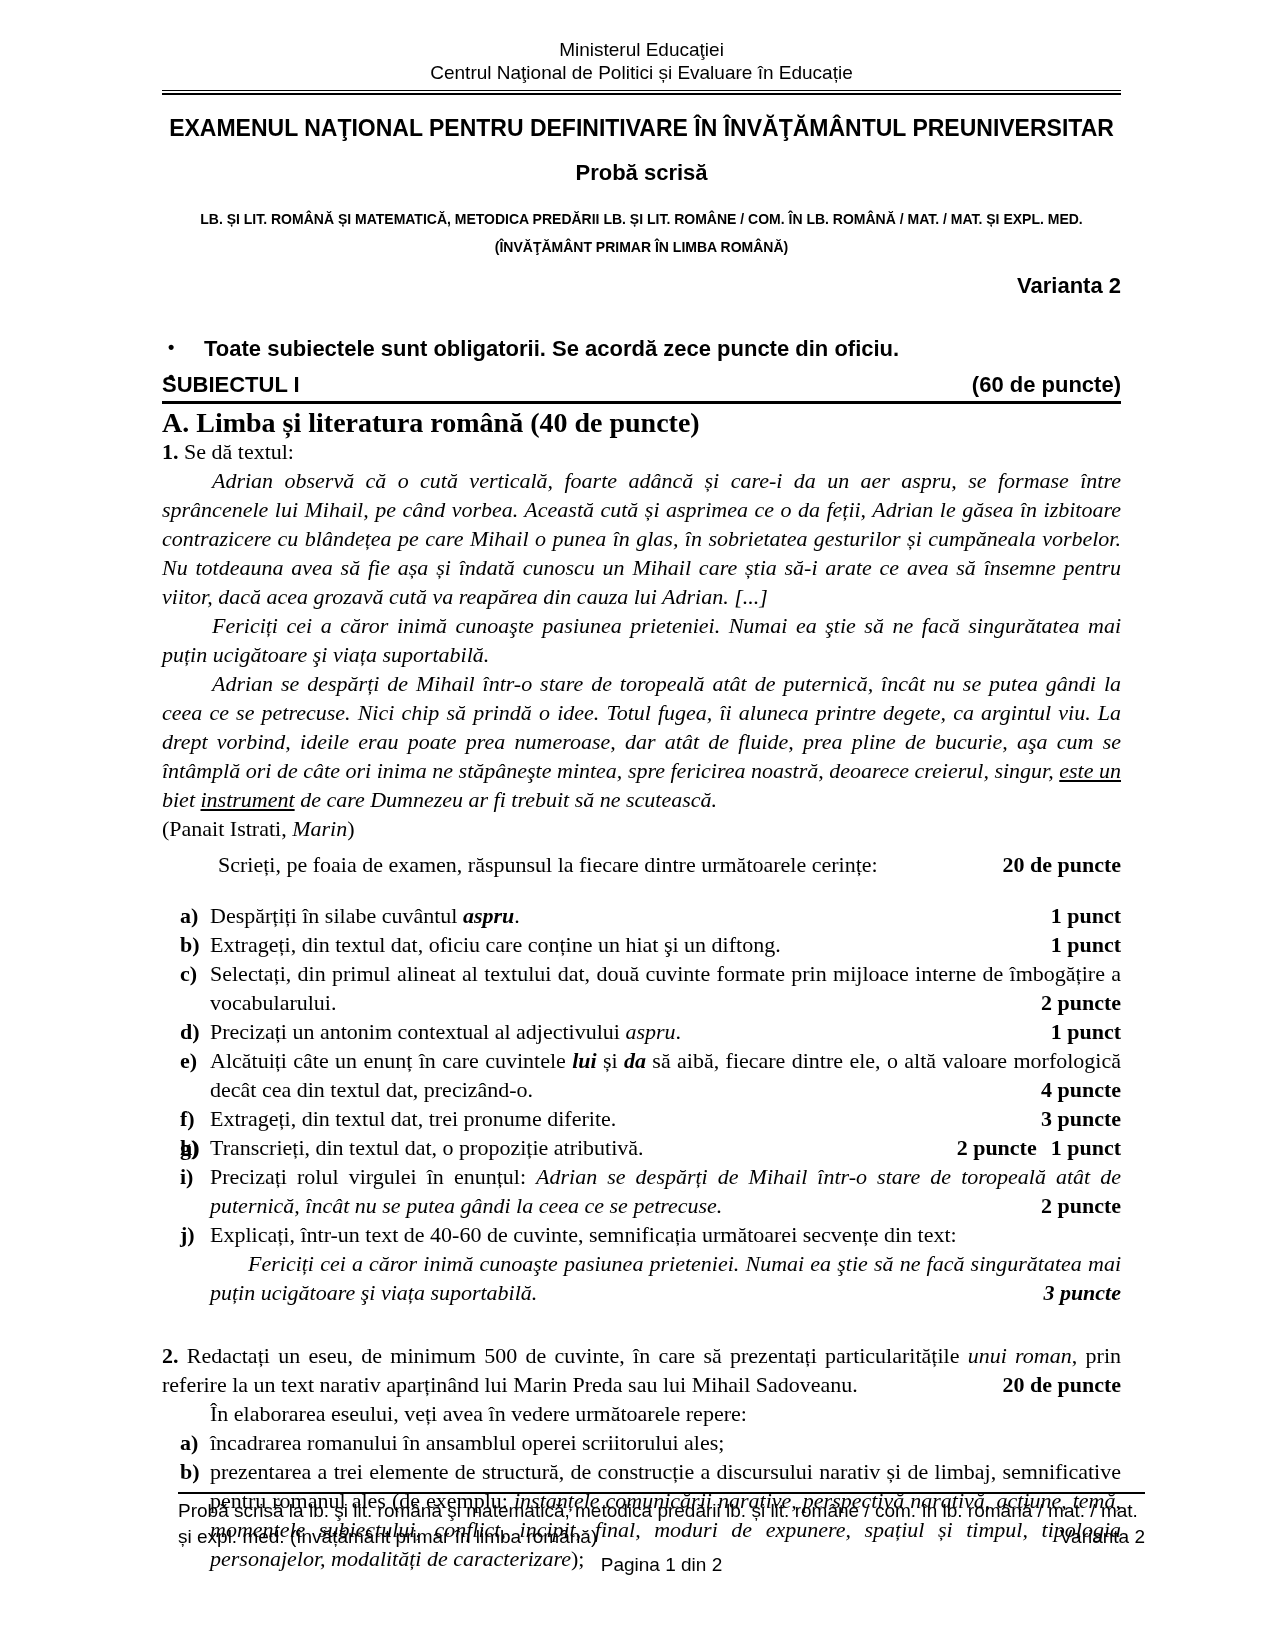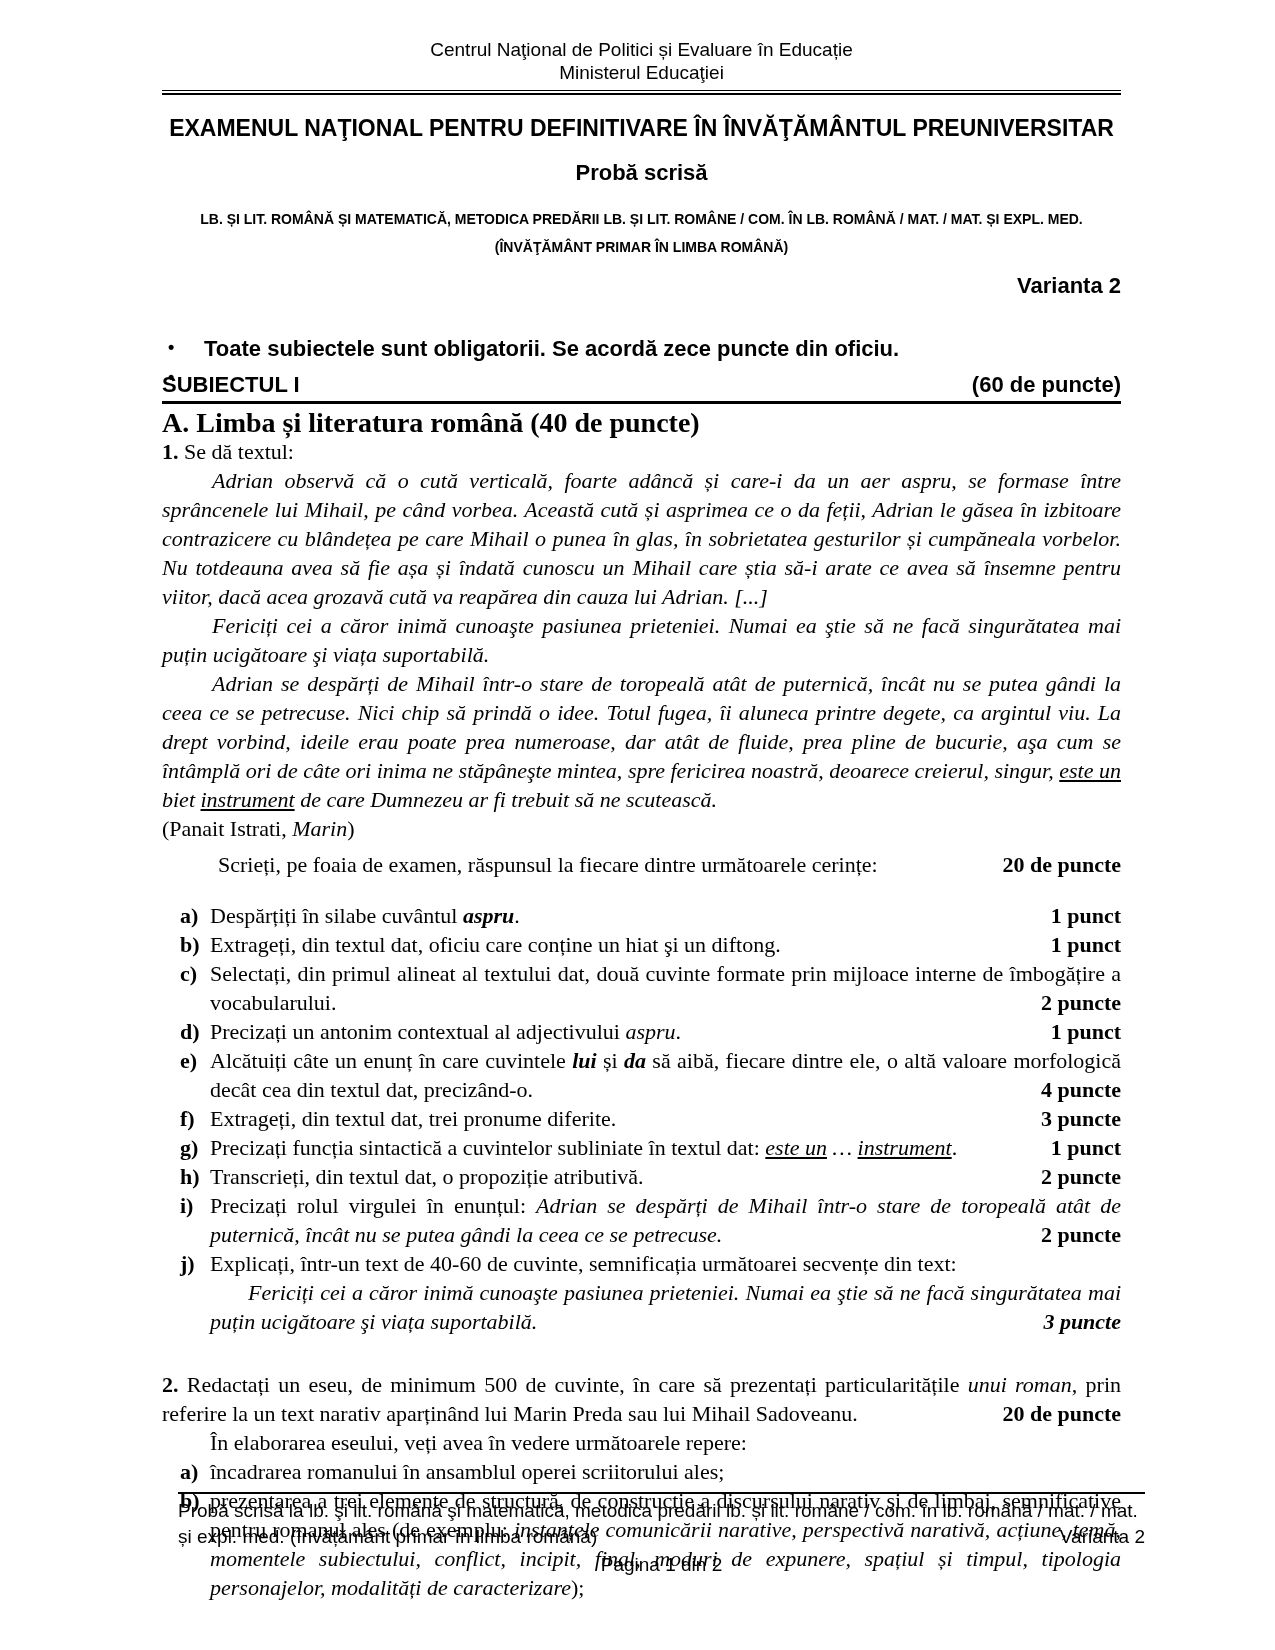--- a/index.html
+++ b/index.html
@@ -55,22 +55,22 @@
   .f-variant{float:right;}
   .f-page{text-align:center;margin-top:2px;}
 </style>
 </head>
 <body>
 
 <div class="page">
   <div class="inner">
 
     <div class="hdr">
+      <div>Ministerul Educaţiei</div>
       <div>Centrul Naţional de Politici și Evaluare în Educație</div>
-      <div>Ministerul Educaţiei</div>
     </div>
     <div class="hdr-rule"></div>
 
     <div class="title">EXAMENUL NAŢIONAL PENTRU DEFINITIVARE ÎN ÎNVĂŢĂMÂNTUL PREUNIVERSITAR</div>
     <div class="proba">Probă scrisă</div>
     <div class="subject">LB. ȘI LIT. ROMÂNĂ ȘI MATEMATICĂ, METODICA PREDĂRII LB. ȘI LIT. ROMÂNE / COM. ÎN LB. ROMÂNĂ / MAT. / MAT. ȘI EXPL. MED. (ÎNVĂŢĂMÂNT PRIMAR ÎN LIMBA ROMÂNĂ)</div>
     <div class="variant">Varianta 2</div>
 
     <div class="notes">
       <div class="note">
@@ -96,21 +96,21 @@
     <p class="par attribution"><span>(Panait Istrati,</span><span class="st-i"> Marin</span><span>)</span></p>
 
     <p class="instr"><span>Scrieți, pe foaia de examen, răspunsul la fiecare dintre următoarele cerințe:</span><span class="points">20 de puncte</span></p>
 
     <p class="item"><span class="letter">a)</span><span><span>Despărțiți în silabe cuvântul </span><span class="st-bi">aspru</span><span>.</span></span><span class="points">1 punct</span></p>
     <p class="item"><span class="letter">b)</span><span><span>Extrageți, din textul dat, oficiu care conține un hiat şi un diftong.</span></span><span class="points">1 punct</span></p>
     <p class="item"><span class="letter">c)</span><span><span>Selectați, din primul alineat al textului dat, două cuvinte formate prin mijloace interne de îmbogățire a vocabularului.</span></span><span class="points">2 puncte</span></p>
     <p class="item"><span class="letter">d)</span><span><span>Precizați un antonim contextual al adjectivului </span><span class="st-i">aspru</span><span>.</span></span><span class="points">1 punct</span></p>
     <p class="item"><span class="letter">e)</span><span><span>Alcătuiți câte un enunț în care cuvintele </span><span class="st-bi">lui</span><span> și </span><span class="st-bi">da</span><span> să aibă, fiecare dintre ele, o altă valoare morfologică decât cea din textul dat, precizând-o.</span></span><span class="points">4 puncte</span></p>
     <p class="item"><span class="letter">f)</span><span><span>Extrageți, din textul dat, trei pronume diferite.</span></span><span class="points">3 puncte</span></p>
-    <p class="item"><span class="letter">g)</span><span><span>Precizați funcția sintactică a cuvintelor subliniate în textul dat: </span><span class="st-iu">este un</span><span class="st-i"> … </span><span class="st-iu">instrument</span><span>.</span></span><span class="points">1 punct</span></p>
+    <p class="item"><span class="letter">g)</span><span class="points">1 punct</span></p>
     <p class="item"><span class="letter">h)</span><span><span>Transcrieți, din textul dat, o propoziție atributivă.</span></span><span class="points">2 puncte</span></p>
     <p class="item"><span class="letter">i)</span><span><span>Precizați rolul virgulei în enunțul: </span><span class="st-i">Adrian se despărți de Mihail într-o stare de toropeală atât de puternică, încât nu se putea gândi la ceea ce se petrecuse.</span></span><span class="points">2 puncte</span></p>
     <p class="item"><span class="letter">j)</span><span><span>Explicați, într-un text de 40-60 de cuvinte, semnificația următoarei secvențe din text:</span></span></p>
     <p class="quote"><span><span class="st-i">Fericiți cei a căror inimă cunoaşte pasiunea prieteniei. Numai ea ştie să ne facă singurătatea mai puțin ucigătoare şi viața suportabilă.</span></span><span class="points">3 puncte</span></p>
 
     <div class="gap"></div>
 
     <p class="par"><span class="tasknum">2.</span><span><span> Redactați un eseu, de minimum 500 de cuvinte, în care să prezentați particularitățile </span><span class="st-i">unui roman</span><span>, prin referire la un text narativ aparținând lui Marin Preda sau lui Mihail Sadoveanu.</span></span><span class="points">20 de puncte</span></p>
     <p class="par repere">În elaborarea eseului, veți avea în vedere următoarele repere:</p>
 

